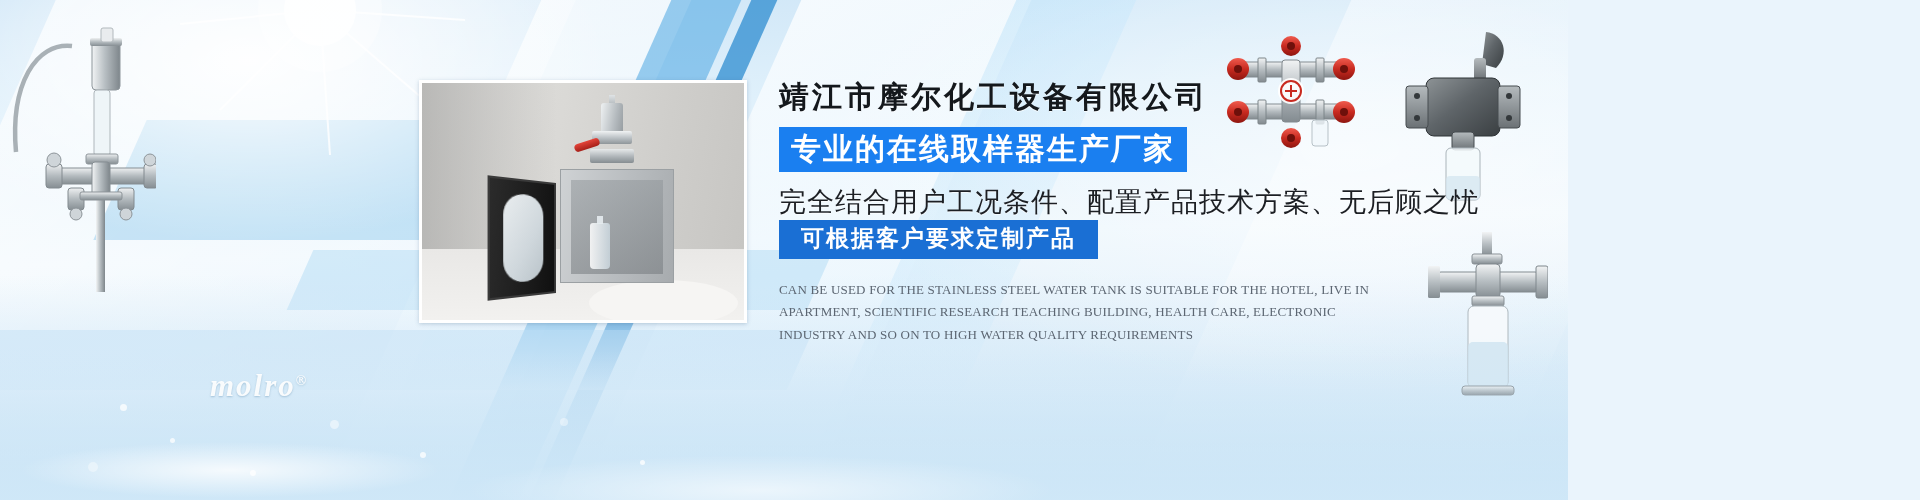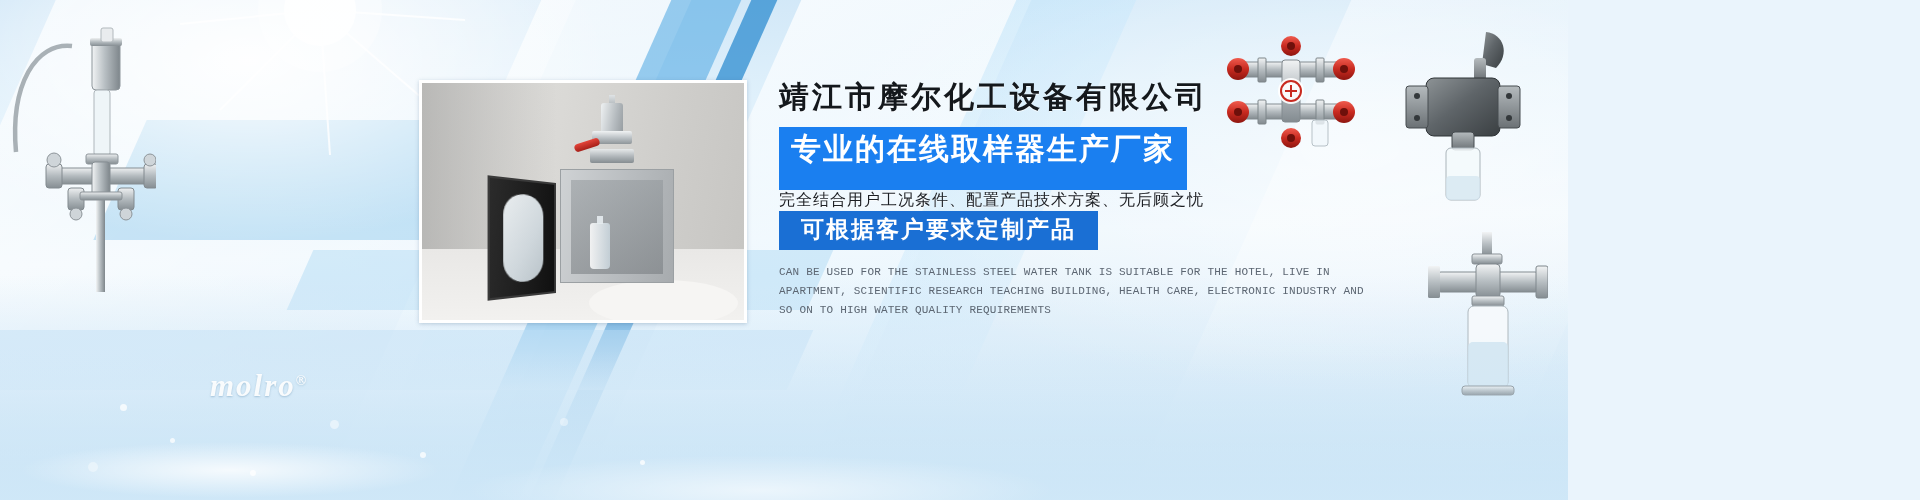--- a/index.html
+++ b/index.html
@@ -152,38 +152,38 @@
     font-family:"Liberation Serif","DejaVu Serif",serif;
     font-weight:bold; font-size:30px; letter-spacing:3px;
     color:#14181c; line-height:1.25;
     text-shadow:0 1px 0 rgba(255,255,255,.7);
     white-space:nowrap;
   }
   .headline {
     display:inline-block; margin-top:11px;
     background:#1a7ff0; color:#fff;
     font-size:30px; font-weight:bold; letter-spacing:2px;
-    padding:5px 12px 24px 12px; line-height:1.15;
+    padding:5px 12px 6px 12px; line-height:1.15;
     white-space:nowrap;
   }
   .subline {
-    color:#1c1f24; font-size:16px; letter-spacing:1px;
+    margin-top:12px; color:#1c1f24; font-size:27px; letter-spacing:1px;
     white-space:nowrap; text-shadow:0 1px 0 rgba(255,255,255,.65);
   }
   .cta {
     display:inline-block; 
     background:#1a6fd4; color:#fff;
     font-size:23px; font-weight:bold; letter-spacing:2px;
     padding:5px 22px 6px 22px; line-height:1.2;
     white-space:nowrap;
   }
   .fineprint {
-    margin-top:13px; width:596px;
-    font-family:Liberation Mono, monospace;
-    font-size:11px; line-height:1.75; letter-spacing:.2px;
+    margin-top:20px; width:596px;
+    font-family:Liberation Serif, serif;
+    font-size:13px; line-height:1.75; letter-spacing:.2px;
     color:#5c6672; text-transform:uppercase;
   }
 
   
   .watermark {
     position:absolute; left:210px; top:368px;
     font-family:"Liberation Serif","DejaVu Serif",serif;
     font-style:italic; font-weight:bold; font-size:31px;
     color:rgba(255,255,255,.92);
     letter-spacing:2px;

